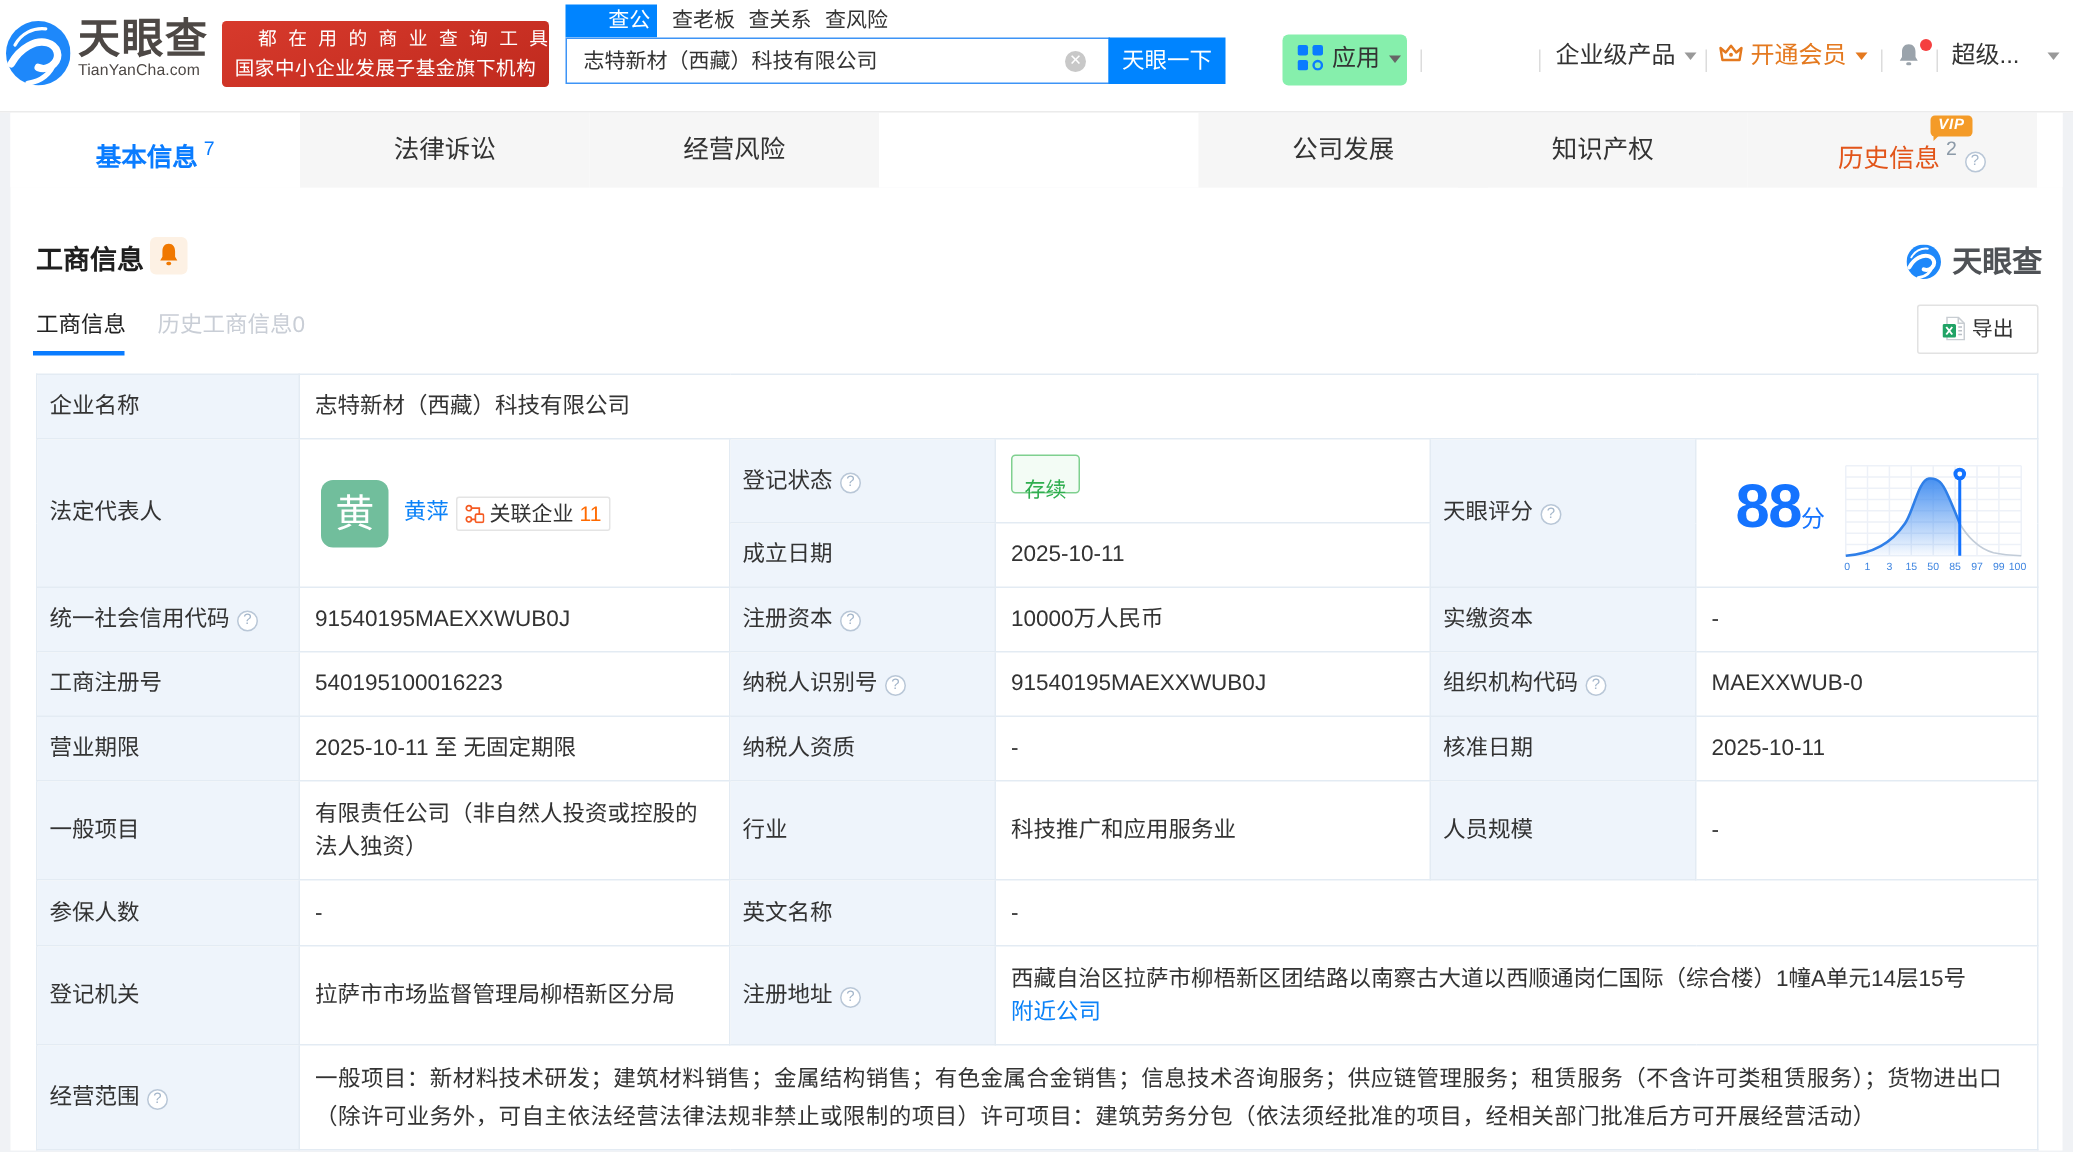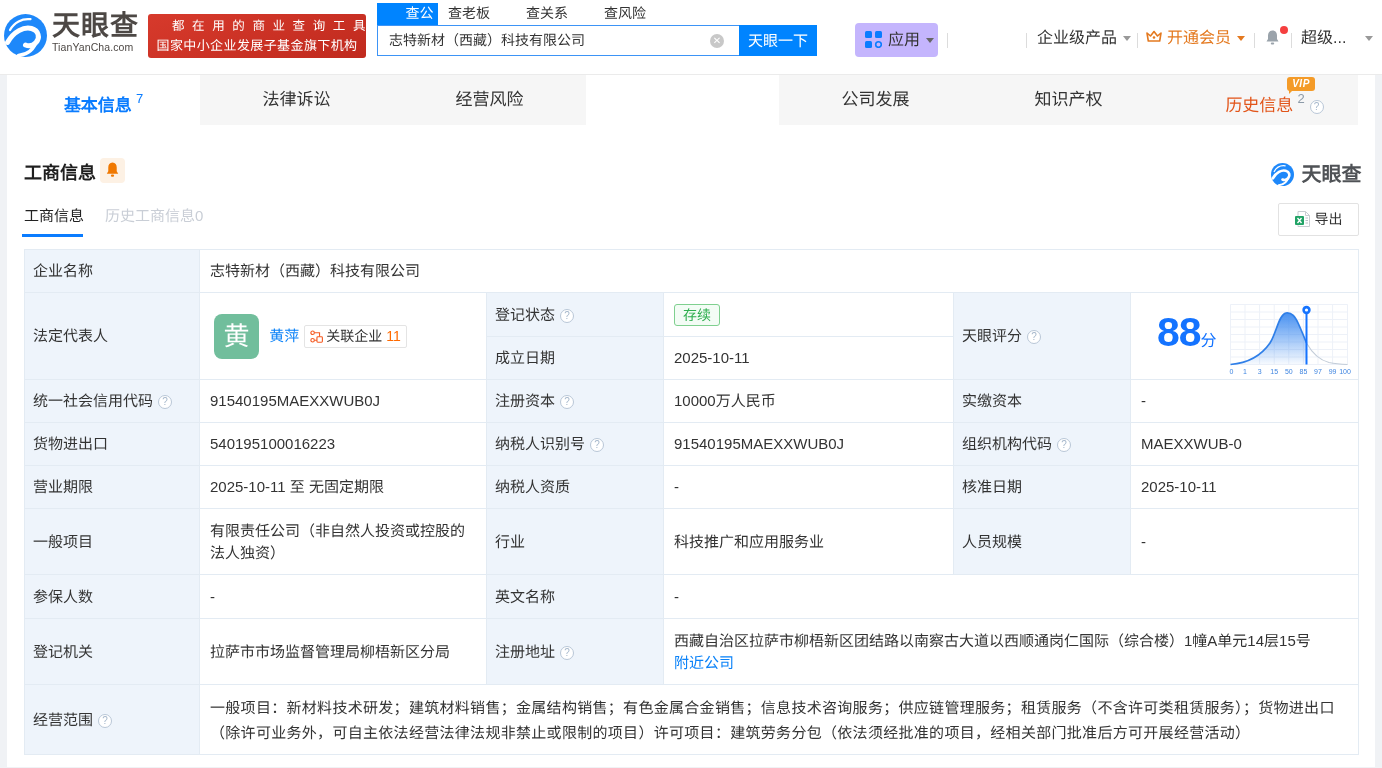--- a/index.html
+++ b/index.html
@@ -16,33 +16,33 @@
 #logotxt .cn { font-size:28px; font-weight:bold; color:#4d4845; letter-spacing:1px; line-height:26px;}
 #logotxt .en { font-size:10.5px; font-weight:normal; color:#4d4845; letter-spacing:0.1px; margin-top:2px;}
 #redbox { left:148px; top:14px; width:218px; height:44px; background:linear-gradient(160deg,#d73a2c,#c02a1e);
   border-radius:3px; color:#fff; text-align:center; padding-top:3px; }
 #redbox .l1 { font-size:12.5px; letter-spacing:7.6px; padding-left:24px; line-height:19px; white-space:nowrap;}
 #redbox .l2 { font-size:13px; letter-spacing:0.4px; line-height:19px; white-space:nowrap;}
 
 #searchwrap { left:377px; top:3px; }
 .stabs { height:22px; }
 .stab { display:inline-block; font-size:14px; color:#333; height:22px; line-height:20px;
-  margin-left:36px; vertical-align:top;}
+  margin-left:9px; vertical-align:top;}
 .stab.on { background:#0084ff; color:#fff; width:61px; margin-left:0; text-align:center;padding-left:24px;}
 
 #searchbox { position:relative; width:440px; height:31px; }
 #sinput { position:absolute; left:0; top:0; width:363px; height:31px; background:#fff;
   border:1px solid #3d94f6; font-size:14px; color:#333; line-height:29px; padding-left:11px;}
 #sclear { position:absolute; left:333px; top:9px; width:14px; height:14px; border-radius:50%;
   background:#c8c8c8; color:#fff; font-size:10px; line-height:14px; text-align:center;}
 #sbtn { position:absolute; left:362px; top:0; width:78px; height:31px; background:#0084ff;
   color:#fff; font-size:15px; text-align:center; line-height:31px;}
 
 #hmenu { position:absolute; left:855px; top:0; height:76px; width:527px; }
-#appbox { position:absolute; left:0px; top:23px; width:83px; height:34px; background:#c4b5fd;
+#appbox { position:absolute; left:0px; top:23px; width:83px; height:34px; background:#86efac;
   border-radius:4px; font-size:16px; color:#333; line-height:34px; padding-left:10px;}
 .hsep { position:absolute; top:33px; width:1px; height:15px; background:#dcdcdc; }
 .hitem { position:absolute; top:0; line-height:75px; font-size:16px; color:#333; white-space:nowrap;}
 .bdot { position:absolute; left:16px; top:26px; width:8px; height:8px; border-radius:50%; background:#f53f3f;}
 .caret { display:inline-block; width:0; height:0; border-left:4.5px solid transparent;
   border-right:4.5px solid transparent; border-top:5.5px solid #666; margin-left:6px; vertical-align:middle;}
 .caret.or { border-top-color:#e4791f; }
 .caret.gr { border-top-color:#999; }
 #viptxt { color:#e4791f; }
 
@@ -75,21 +75,21 @@
 #subline { position:absolute; left:15px; top:109px; width:61px; height:3px; background:#0a7cff;}
 #exportbtn { position:absolute; left:1271px; top:78px; width:81px; height:33px; border:1px solid #e2e2e2;
   border-radius:2px; font-size:14px; color:#333; text-align:center; line-height:31px; background:#fff;}
 
 
 #tbl { position:absolute; left:17px; top:124px; width:1334px; border-collapse:collapse;
   table-layout:fixed; font-size:15px; color:#333;}
 #tbl td { border:1px solid #e3ebf3; padding:10px 10px 10px 10px; line-height:22px;
   vertical-align:middle; overflow:hidden;}
 #tbl td.lb { background:#eef4fb; padding-left:8px;}
-.tag-green { display:inline-block; height:22px; line-height:20px; padding:0 8px; border:1px solid #7fd08f;
+.tag-green { display:inline-block; height:22px; line-height:20px; padding:12px 8px; border:1px solid #7fd08f;
   border-radius:3px; color:#2fae4f; background:#f3fcf5; font-size:14px;}
 #avatar { display:inline-block; width:45px; height:45px; border-radius:8px; background:#71be9c;
   color:#fff; font-size:26px; text-align:center; line-height:45px; vertical-align:middle;}
 .bluelink { color:#0b82f8; text-decoration:none; }
 #relbox { display:inline-block; height:23px; border:1px solid #e4e4e4; border-radius:2px;
   padding:0 5px 0 5px; line-height:21px; font-size:14px; color:#333; vertical-align:middle; background:#fff;}
 #relbox b { color:#ff6a00; font-weight:normal; margin-left:4px;}
 #score88 { font-size:41px; font-weight:bold; color:#1473ff; letter-spacing:-1px;}
 #scorefen { font-size:16px; color:#1473ff; }
 </style>
@@ -149,21 +149,21 @@
     <div class="hsep" style="left:436px;"></div>
     <div class="hitem" style="left:446px;">超级...</div>
     <div class="hitem" style="left:510px;"><span class="caret gr" style="margin-left:0;"></span></div>
   </div>
 </div>
 
 <div id="navbar">
   <div class="ntab on" style="left:0;">基本信息<sup>7</sup></div>
   <div class="ntab" style="left:193px;">法律诉讼</div>
   <div class="ntab" style="left:386px;">经营风险</div>
-  <div class="ntab" style="left:772px;">公司发展</div>
+  <div class="ntab" style="left:792px;">公司发展</div>
   <div class="ntab" style="left:965px;">知识产权</div>
   <div class="ntab" style="left:1158px; width:193px;" id="histtab"><span style="margin-left:26px;">历史信息</span><sup>2</sup><span class="qmark">?</span>
     <div id="vipbadge">VIP</div>
   </div>
   <div style="position:absolute; left:1351px; top:0; width:17px; height:50px; background:#fff;"></div>
 </div>
 
 <div id="card">
   <div id="sectitle">工商信息</div>
   <div id="bellbox">
@@ -265,21 +265,21 @@
     </tr>
     <tr style="height:43px;">
       <td class="lb">统一社会信用代码<span class="qmark">?</span></td>
       <td>91540195MAEXXWUB0J</td>
       <td class="lb">注册资本<span class="qmark">?</span></td>
       <td>10000万人民币</td>
       <td class="lb">实缴资本</td>
       <td>-</td>
     </tr>
     <tr style="height:43px;">
-      <td class="lb">货物进出口</td>
+      <td class="lb">工商注册号</td>
       <td>540195100016223</td>
       <td class="lb">纳税人识别号<span class="qmark">?</span></td>
       <td>91540195MAEXXWUB0J</td>
       <td class="lb">组织机构代码<span class="qmark">?</span></td>
       <td>MAEXXWUB-0</td>
     </tr>
     <tr style="height:43px;">
       <td class="lb">营业期限</td>
       <td>2025-10-11 至 无固定期限</td>
       <td class="lb">纳税人资质</td>

